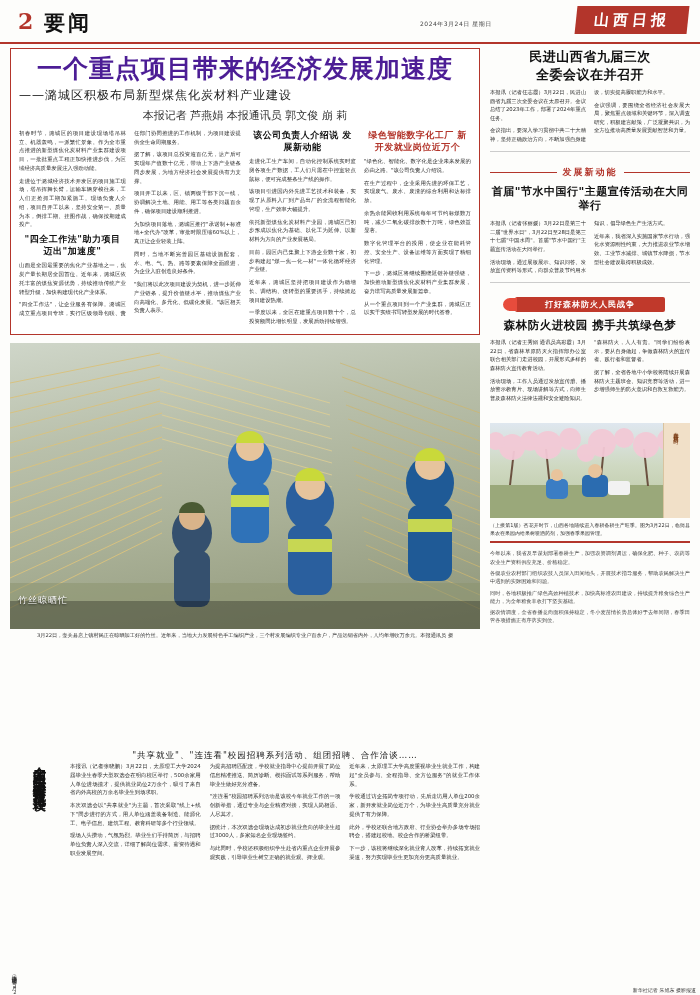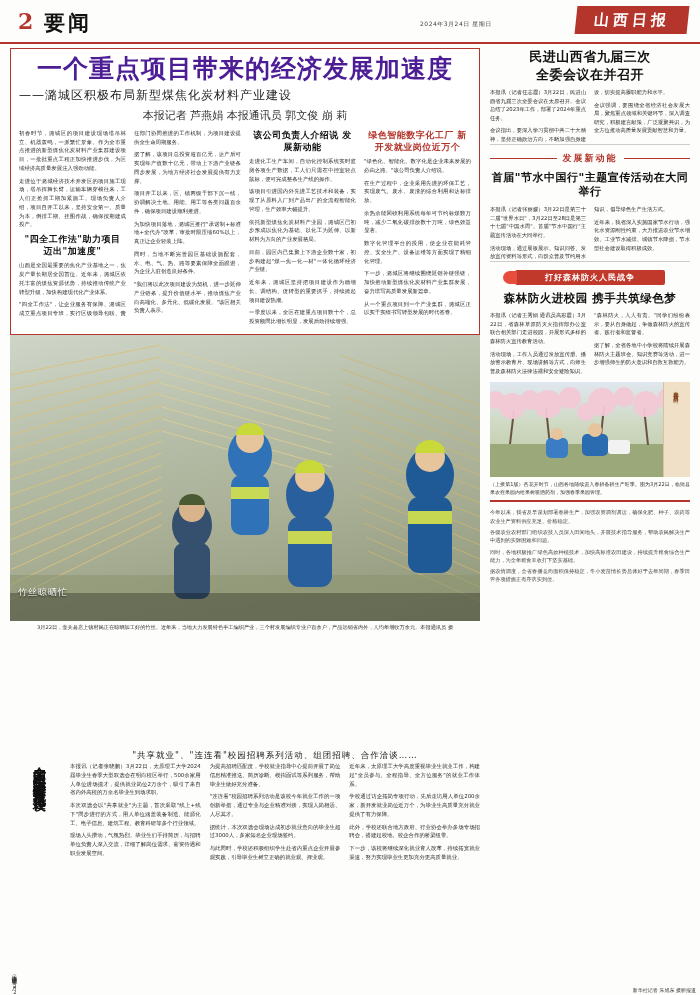--- a/index.html
+++ b/index.html
@@ -77,21 +77,21 @@
   .lead-cols p{margin:0 0 4px 0;}
   .sub-head{
     font-family:"DejaVu Serif","Liberation Serif",serif;
     font-size:9px;font-weight:bold;text-align:center;color:#111;
     margin:4px 0 4px 0;letter-spacing:.5px;break-inside:avoid;
     line-height:1.35;
   }
   .sub-head.red{color:#b3352b;}
 
   
-  .photo-wrap{position:relative;width:540px;height:286px;overflow:hidden;}
+  .photo-wrap{margin-top:8px;position:relative;width:540px;height:286px;overflow:hidden;}
   .photo{position:absolute;inset:0;}
   .sky{position:absolute;left:0;top:0;width:470px;height:286px;
     background:linear-gradient(170deg,#cfd6c9 0%,#b9c0ab 30%,#a9b096 60%,#8e9578 100%);}
   .straw{position:absolute;left:0;top:0;width:470px;height:286px;}
   .photo-caption{
     position:absolute;left:8px;bottom:22px;color:#fff;font-size:9px;
     font-family:"DejaVu Serif","Liberation Serif",serif;
     text-shadow:0 1px 2px rgba(0,0,0,.8);letter-spacing:1px;
   }
   .photo-credit{
@@ -122,21 +122,21 @@
     text-align:center;font-family:"DejaVu Serif","Liberation Serif",serif;
     font-size:20px;font-weight:bold;letter-spacing:1px;color:#0e0e0e;margin:3px 0 6px;
   }
   .bm-cols{
     column-count:3;column-gap:9px;font-size:5.4px;line-height:1.62;
     text-align:justify;color:#2a2a2a;
   }
   .bm-cols p{margin:0 0 4px 0;}
 
   
-  .rnews{border-bottom:1px solid #ccc;margin-bottom:7px;}
+  .rnews{border-bottom:1px solid #ccc;padding-bottom:7px;margin-bottom:14px;}
   .rhead{
     font-family:"DejaVu Serif","Liberation Serif",serif;
     font-size:12.5px;font-weight:bold;text-align:center;color:#111;
     line-height:1.35;letter-spacing:.5px;
   }
   .rhead.big{font-size:13px;}
   .rbody{
     column-count:2;column-gap:8px;font-size:5.3px;line-height:1.62;
     text-align:justify;color:#2a2a2a;margin-top:5px;
   }

